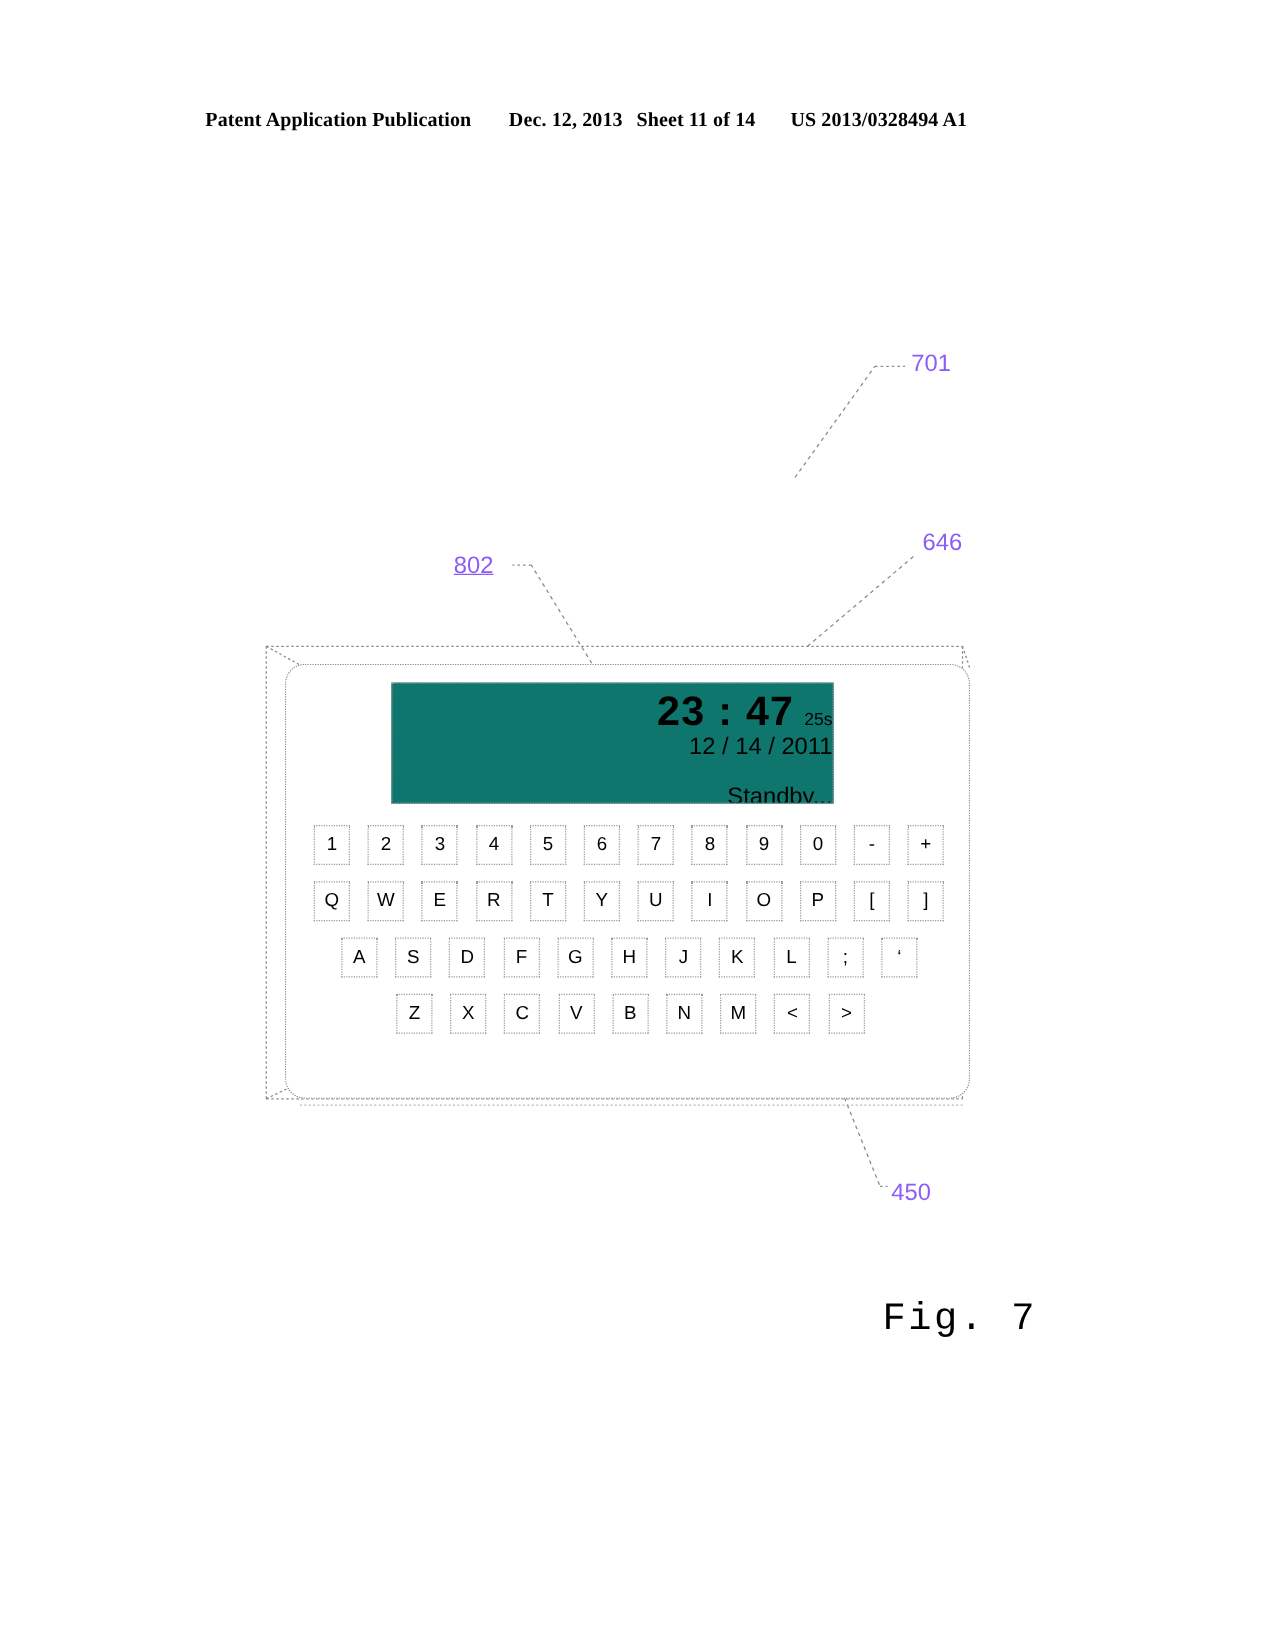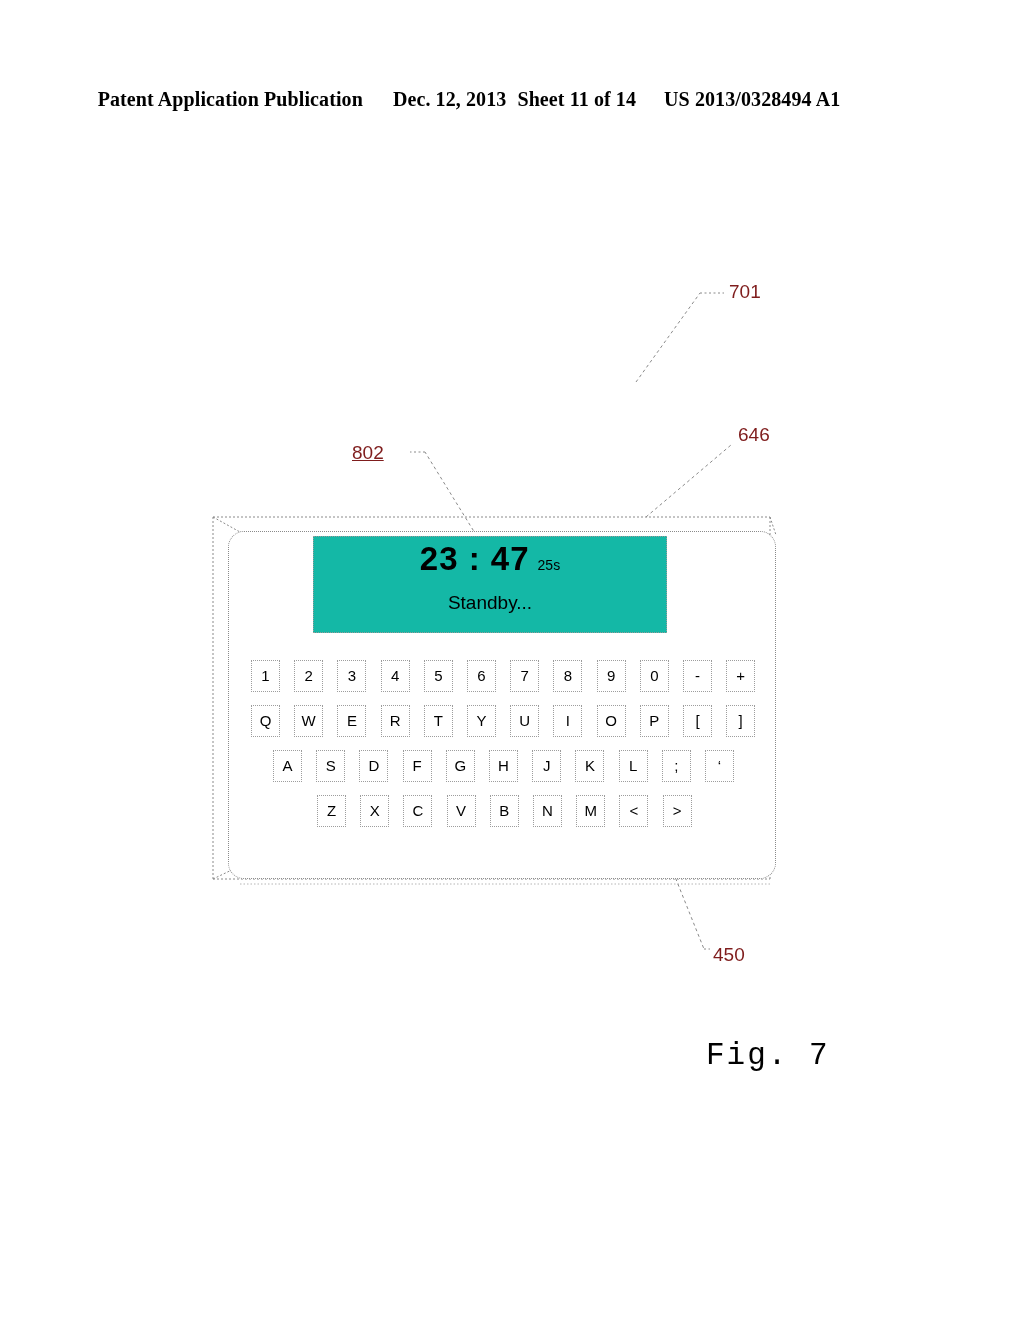--- a/index.html
+++ b/index.html
@@ -18,21 +18,21 @@
 
   
   .patent-header {
     position: absolute;
     left: 0;
     top: 88px;
     width: 938px;
     text-align: center;
     font-family: "Liberation Serif", serif;
     font-weight: bold;
-    font-size: 20px;
+    font-size: 16px;
     letter-spacing: 0.1px;
     white-space: nowrap;
   }
   .patent-header .seg { display: inline-block; vertical-align: baseline; }
   .hdr-gap-lg { display: inline-block; width: 30px; }
   .hdr-gap-sm { display: inline-block; width: 11px; }
   .hdr-gap-md { display: inline-block; width: 28px; }
 
   
   #figure-area {
@@ -59,27 +59,27 @@
     border: 1px dotted #8a8a8a;
     border-radius: 16px;
     background: #ffffff;
     box-sizing: border-box;
   }
 
   
   #display-panel {
     position: absolute;
     left: 84px;
-    top: 4px;
+    top: 14px;
     width: 354px;
     height: 97px;
     border: 1px dotted #9a9a9a;
     box-sizing: border-box;
-    background: #14b8a6;
-    text-align: center;
+    background: #0f766e;
+    text-align: right;
     overflow: hidden;
   }
   .time-line {
     margin-top: 5px;
     line-height: 1;
     white-space: nowrap;
   }
   .time-main {
     font-size: 33px;
     font-weight: bold;
@@ -149,26 +149,26 @@
     line-height: 28px;
     text-align: center;
     letter-spacing: 1px;
   }
 
   
   .ref-label {
     position: absolute;
     font-family: "Liberation Sans", sans-serif;
     font-size: 19px;
-    color: #7f1d1d;
+    color: #8b5cf6;
     white-space: nowrap;
   }
   #ref-701 { left: 729px; top: 281px; }
   #ref-801 { left: 738px; top: 424px; }
-  #ref-802 { left: 352px; top: 442px; text-decoration: underline; }
+  #ref-802 { left: 363px; top: 442px; text-decoration: underline; }
   #ref-803 { left: 713px; top: 944px; }
 
   
   #fig-caption {
     position: absolute;
     left: 706px;
     top: 1038px;
     font-family: "Liberation Mono", monospace;
     font-size: 31px;
     letter-spacing: 2px;
@@ -227,20 +227,21 @@
       <path d="M 704 949 L 710 949" stroke-dasharray="2,2.5"></path>
     </g>
   </svg>
 
   <div id="device-front">
 
     <div id="display-panel">
       <div class="time-line">
         <span class="time-main">23 : 47</span><span class="time-sec">25s</span>
       </div>
+      <div class="date-line">12 / 14 / 2011</div>
       <div class="status-line">Standby...</div>
     </div>
 
     <div id="keyboard">
       <div class="key-row" id="row-0">
           <div class="key" style="left: 22px;">1</div>
           <div class="key" style="left: 65.2px;">2</div>
           <div class="key" style="left: 108.4px;">3</div>
           <div class="key" style="left: 151.6px;">4</div>
           <div class="key" style="left: 194.8px;">5</div>

